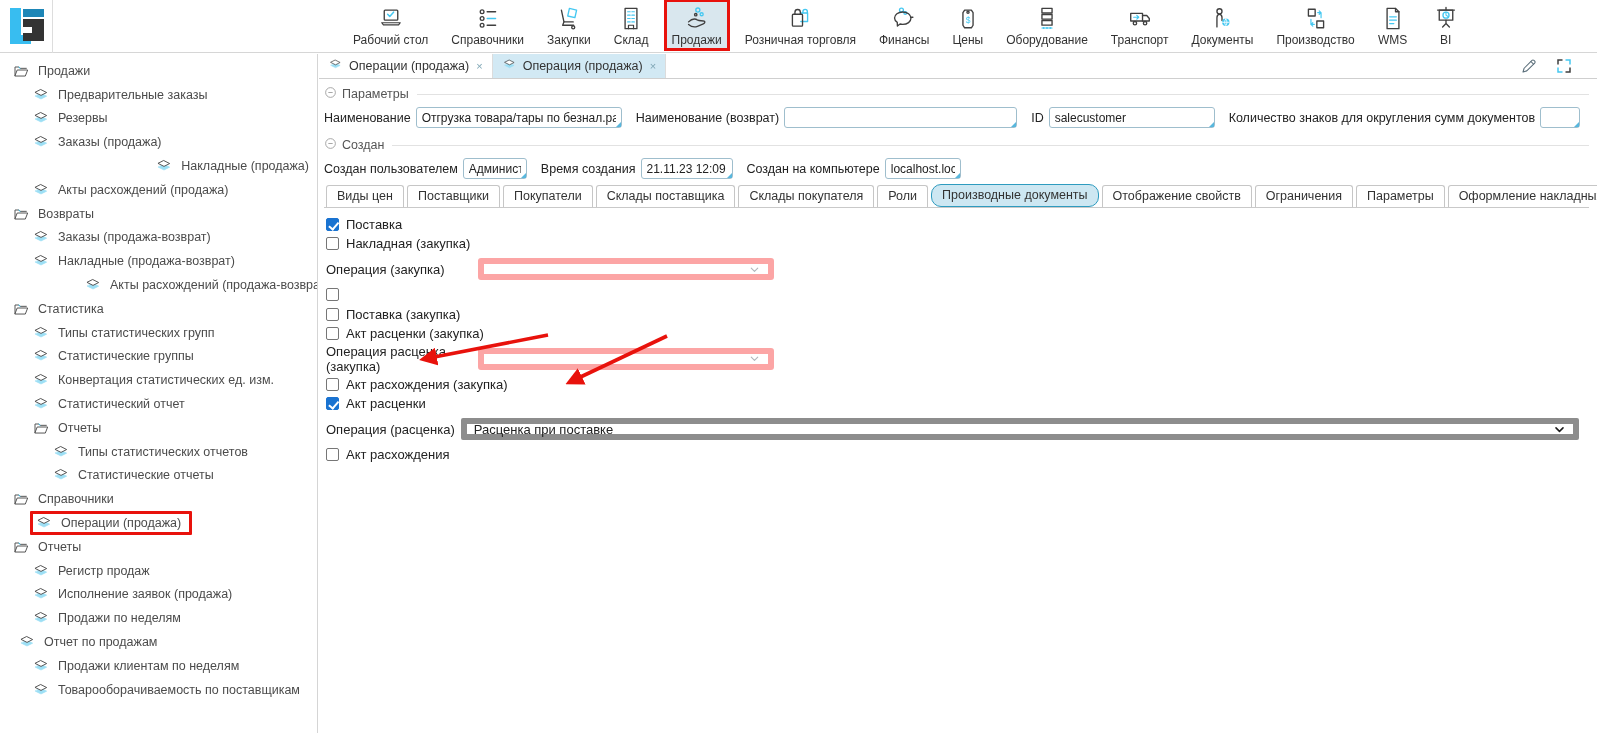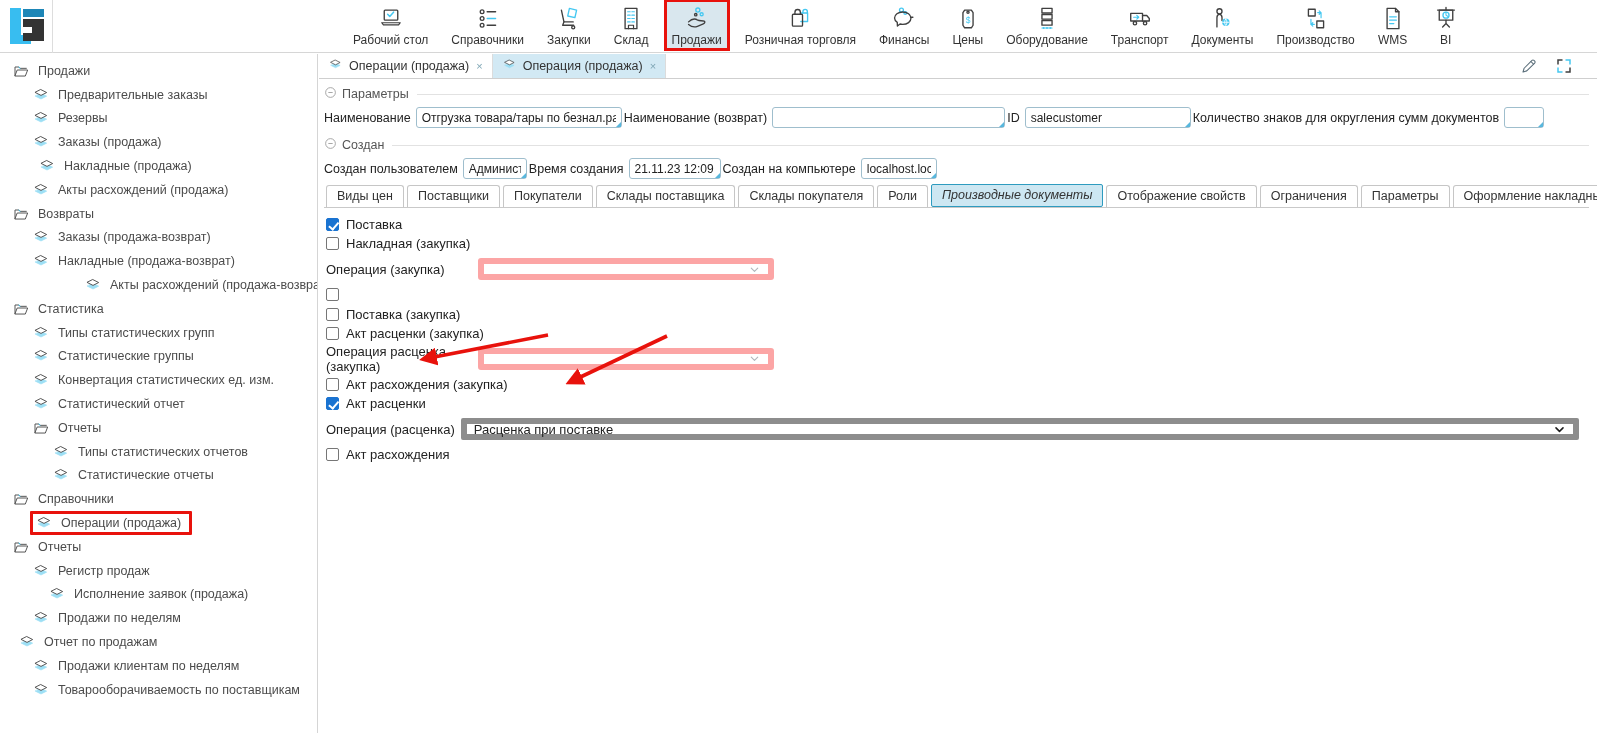--- a/index.html
+++ b/index.html
@@ -42,34 +42,34 @@
          background:#fff; font-size:12.5px; color:#333; }
   .tab.active { background:#d2e9f4; }
   .tab .ticon-sm svg { width:15px; height:13px; }
   .tab .close { color:#7fa6b5; font-size:11px; margin-left:1px; }
   .header-icons { position:absolute; right:24px; top:3px; display:flex; gap:17px; align-items:center; }
   .header-icons svg { width:18px; height:18px; }
   .panel-body { padding:5px 8px 0 5px; position:relative; }
   .group-header { display:flex; align-items:center; color:#555; font-size:12.5px; margin:2px 0 5px; }
   .group-header .gh-icon svg { width:13px; height:13px; margin-right:5px; }
   .group-header .gh-line { flex:1; border-top:1px solid #e2e2e2; margin-left:8px; }
-  .field-row { display:flex; align-items:center; gap:2px; margin:3px 0 9px; white-space:nowrap; }
+  .field-row { display:flex; align-items:center; gap:14px; margin:3px 0 9px; white-space:nowrap; }
   .fld { display:flex; align-items:center; gap:5px; }
   .fld label { font-size:12.5px; color:#222; }
   .inputwrap { position:relative; display:inline-flex; }
   .inputwrap::after { content:""; position:absolute; right:1px; bottom:1px;
         border-left:5px solid transparent; border-bottom:5px solid #58b7dd; }
   input.tb { height:21px; border:1px solid #9fbecd; border-radius:3px; padding:0 5px;
         font:12px "Liberation Sans", sans-serif; color:#222; background:#fff; }
   .w-name{width:206px} .w-ret{width:233px} .w-id{width:166px} .w-round{width:40px}
   .w-user{width:64px} .w-time{width:92px} .w-comp{width:76px}
   .subtabs { display:flex; gap:3px; align-items:flex-end; padding-left:2px; border-bottom:1px solid #c9c9c9; margin-top:1px; }
   .subtab { padding:3px 10px 4px; border:1px solid #c6c6c6; border-bottom:none; border-radius:3px 3px 0 0;
         background:#fff; font-size:12.5px; color:#333; white-space:nowrap; }
-  .subtab.active { background:#cde7f2; border:1px solid #2e9bbf; border-radius:2px;font-style:italic; }
+  .subtab.active { background:#cde7f2; border:1px solid #2e9bbf; border-radius:10px; }
   .content { padding:7px 6px 0 2px; font-size:13px; color:#222; }
   .row { display:flex; align-items:center; }
   .cb-row { height:19.2px; gap:7px; }
   .dd-row { height:24px; gap:6px; margin:4px 0; }
   .checkbox { width:13px; height:13px; border:1px solid #767676; border-radius:2px; background:#fff; position:relative; flex:none; }
   .checkbox.checked { background:#1a73d1; border-color:#1a73d1; }
   .checkbox.checked::after { content:""; position:absolute; left:4px; top:1px; width:3.5px; height:7.5px;
         border:solid #fff; border-width:0 2px 2px 0; transform:rotate(40deg); }
   .dd-label-fixed { width:146px; flex:none; }
   .dropdown { height:22px; border:6px solid #fca5a5; border-radius:3px; background:#fff;
@@ -291,21 +291,21 @@
       <span class="side-inner">
         <span class="sicon">
           <svg viewBox="0 0 24 24" fill="none" stroke-linecap="round" stroke-linejoin="round">
             <path d="M12 9.5l8.5 4.2L12 18 3.5 13.7z" fill="#9ddff5" stroke="#9ddff5" stroke-width="1"></path>
             <path d="M12 4l8.5 4.3L12 12.6 3.5 8.3z" fill="#fff" stroke="#4a4a4a" stroke-width="1.4"></path>
           </svg>
         </span>
         <span class="side-label">Заказы (продажа)</span>
       </span>
     </div>
-    <div class="side-item" style="padding-left: 36px;">
+    <div class="side-item" style="padding-left: 36px; justify-content: flex-end;">
       <span class="side-inner">
         <span class="sicon">
           <svg viewBox="0 0 24 24" fill="none" stroke-linecap="round" stroke-linejoin="round">
             <path d="M12 9.5l8.5 4.2L12 18 3.5 13.7z" fill="#9ddff5" stroke="#9ddff5" stroke-width="1"></path>
             <path d="M12 4l8.5 4.3L12 12.6 3.5 8.3z" fill="#fff" stroke="#4a4a4a" stroke-width="1.4"></path>
           </svg>
         </span>
         <span class="side-label">Накладные (продажа)</span>
       </span>
     </div>
@@ -494,21 +494,21 @@
       <span class="side-inner">
         <span class="sicon">
           <svg viewBox="0 0 24 24" fill="none" stroke-linecap="round" stroke-linejoin="round">
             <path d="M12 9.5l8.5 4.2L12 18 3.5 13.7z" fill="#9ddff5" stroke="#9ddff5" stroke-width="1"></path>
             <path d="M12 4l8.5 4.3L12 12.6 3.5 8.3z" fill="#fff" stroke="#4a4a4a" stroke-width="1.4"></path>
           </svg>
         </span>
         <span class="side-label">Регистр продаж</span>
       </span>
     </div>
-    <div class="side-item" style="padding-left: 46px;">
+    <div class="side-item" style="padding-left: 30px;">
       <span class="side-inner">
         <span class="sicon">
           <svg viewBox="0 0 24 24" fill="none" stroke-linecap="round" stroke-linejoin="round">
             <path d="M12 9.5l8.5 4.2L12 18 3.5 13.7z" fill="#9ddff5" stroke="#9ddff5" stroke-width="1"></path>
             <path d="M12 4l8.5 4.3L12 12.6 3.5 8.3z" fill="#fff" stroke="#4a4a4a" stroke-width="1.4"></path>
           </svg>
         </span>
         <span class="side-label">Исполнение заявок (продажа)</span>
       </span>
     </div>

